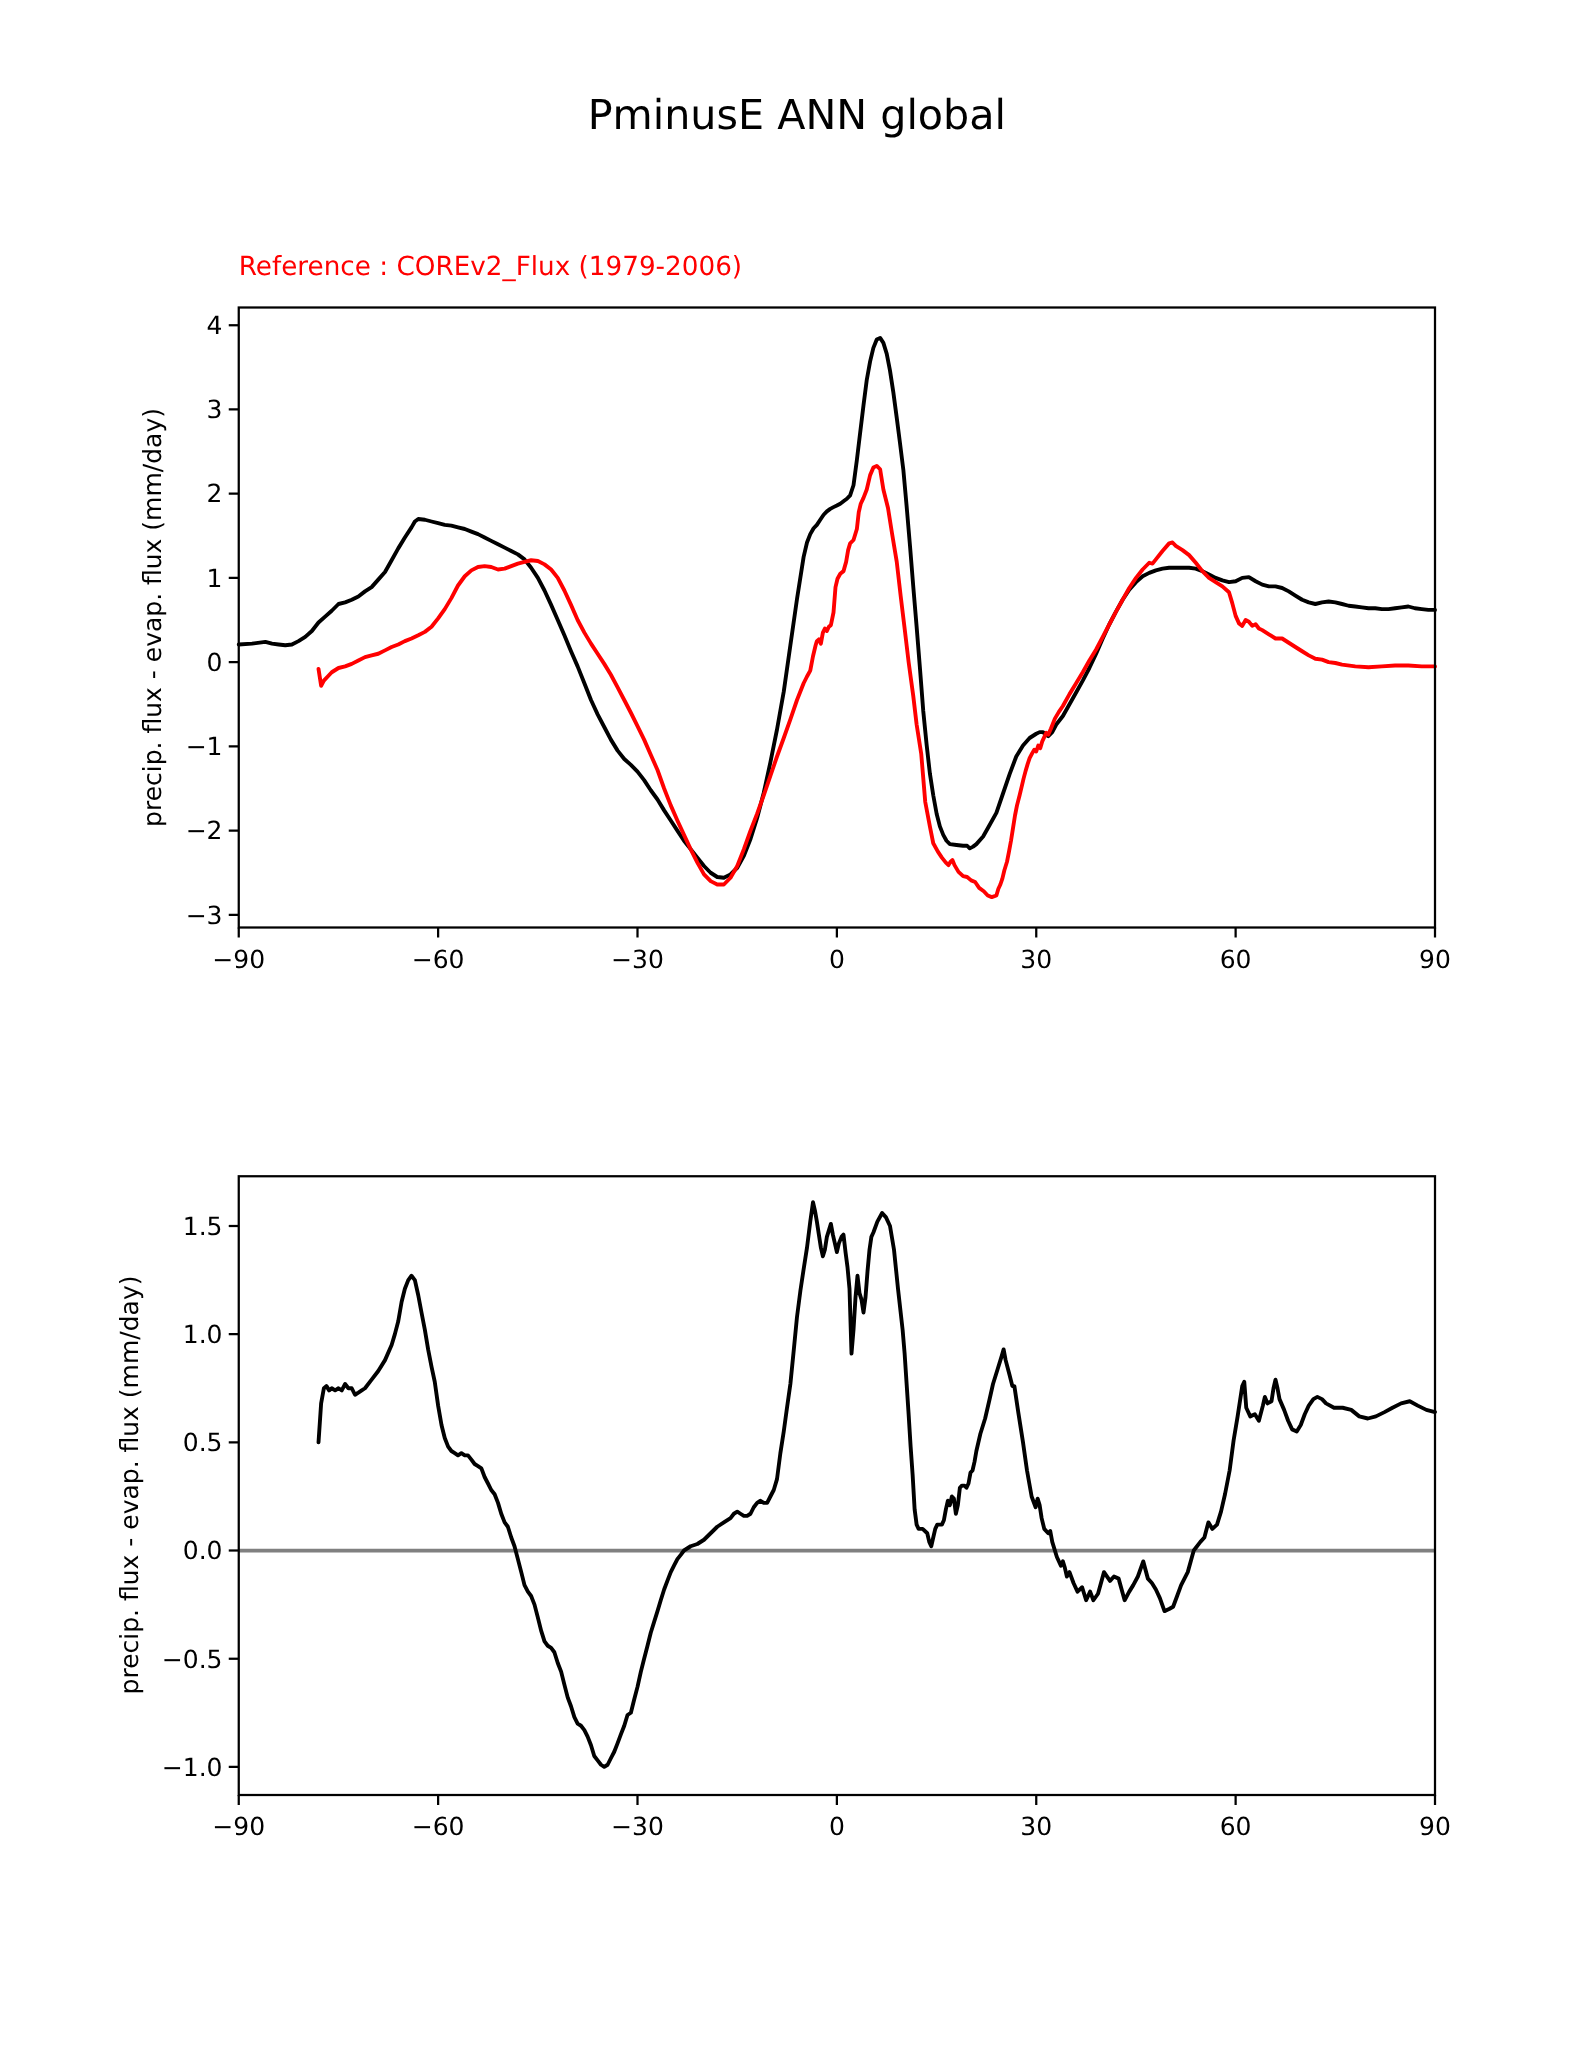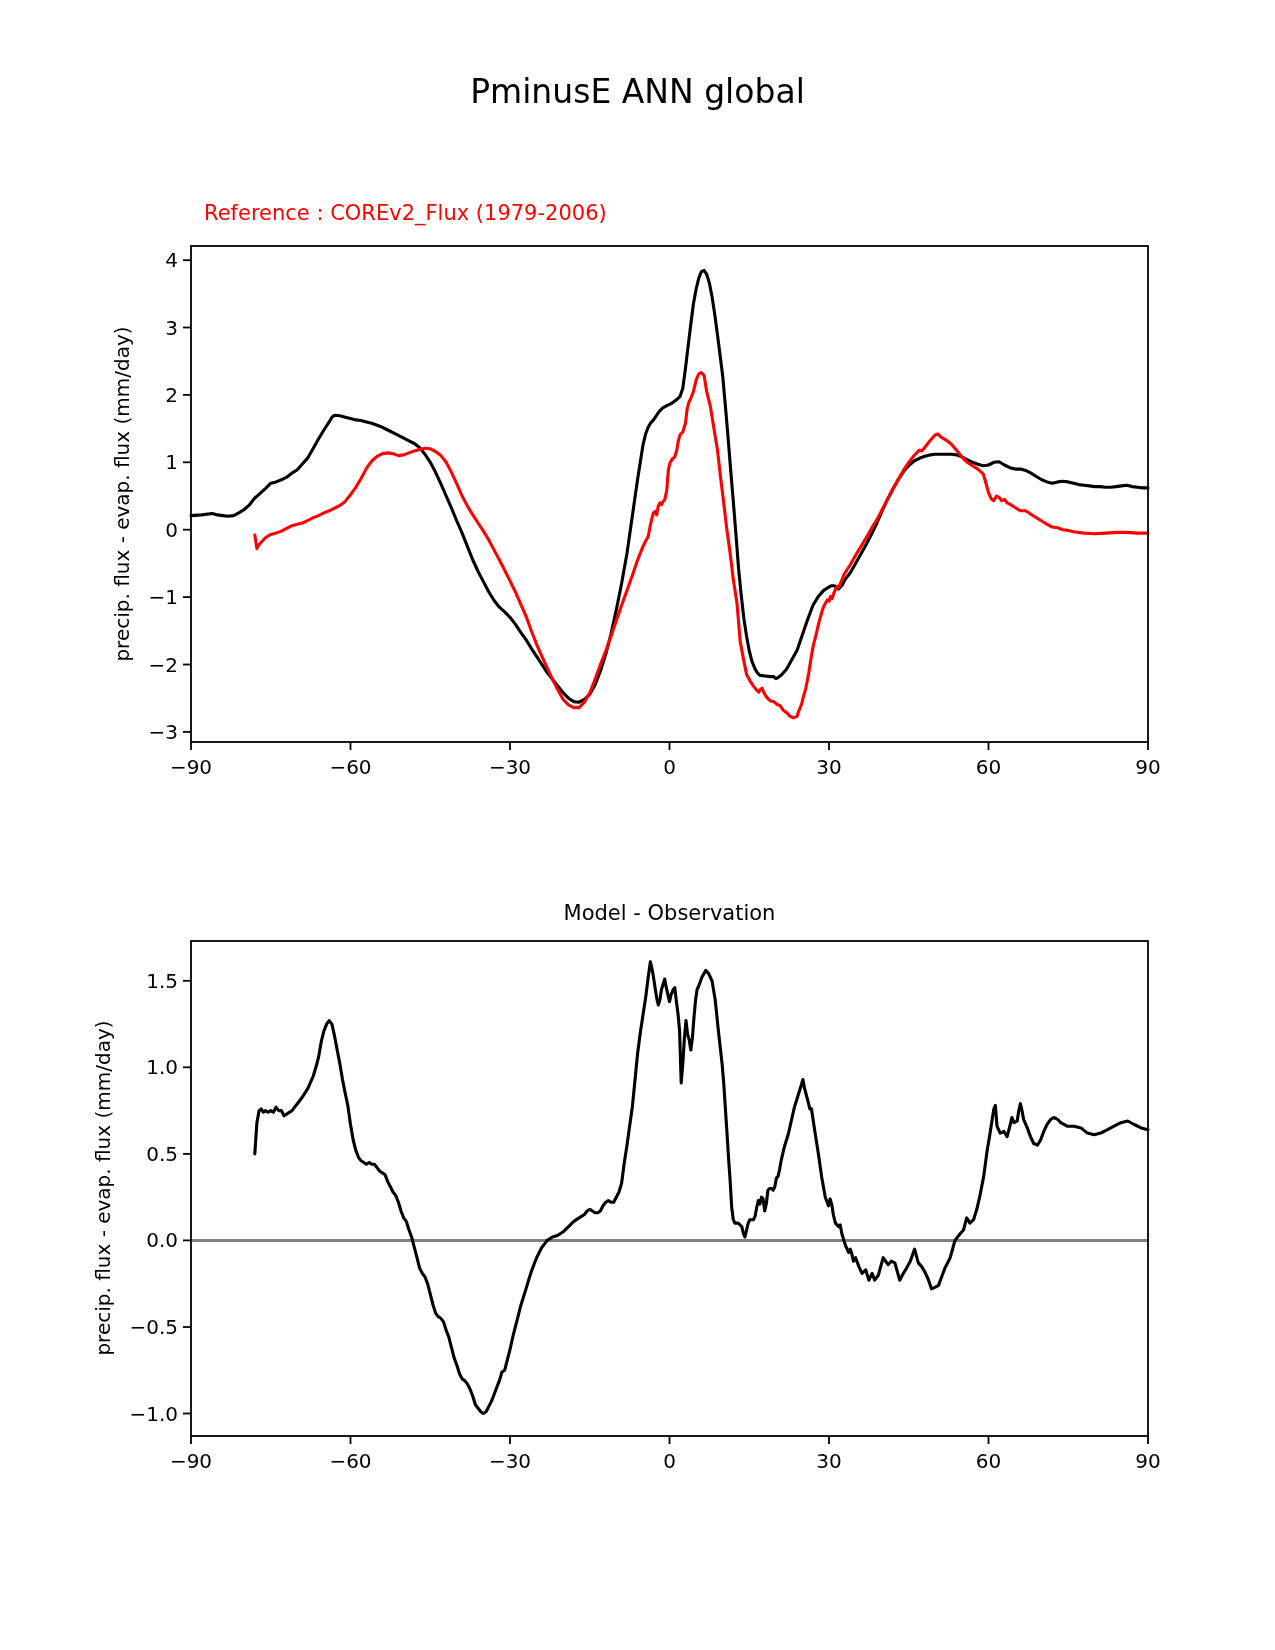--- a/index.html
+++ b/index.html
@@ -13,21 +13,21 @@
   }
   .suptitle{
     position:absolute;left:0;top:72px;width:1275px;
     text-align:center;font-size:33px;color:#000;
   }
   .test-label{
     position:absolute;left:191px;top:171px;
     font-size:21px;color:#000;white-space:nowrap;
   }
   .reference-label{
-    position:absolute;left:204px;top:201px;
+    position:absolute;left:191px;top:201px;
     font-size:21px;color:#ff0000;white-space:nowrap;
   }
   .panel2-title{
     position:absolute;left:191px;top:901px;width:957px;
     text-align:center;font-size:21px;color:#000;
   }
   .ylabel{
     position:absolute;
     font-size:20px;color:#000;white-space:nowrap;
     transform:translate(-50%,-50%) rotate(-90deg);
@@ -38,21 +38,20 @@
   svg.chart text{font-family:"DejaVu Sans", sans-serif;font-size:20px;fill:#000;}
 </style>
 </head>
 <body>
 
 <div class="figure">
   <div class="suptitle">PminusE ANN global</div>
   <div class="reference-label">Reference : COREv2_Flux (1979-2006)</div>
 
   <div class="ylabel p1">precip. flux - evap. flux (mm/day)</div>
-  <div class="panel2-title">Model - Observation</div>
   <div class="ylabel p2">precip. flux - evap. flux (mm/day)</div>
 
   <svg id="chart-svg" class="chart" width="1275" height="1650" viewBox="0 0 1275 1650">
     <g id="panel1">
         <polyline points="191.0,515.6 201.6,514.9 212.3,513.5 217.6,514.9 222.9,515.6 228.2,516.2 233.5,515.6 238.8,512.9 244.2,509.5 249.5,504.8 254.8,498.0 260.1,493.3 265.4,488.6 270.8,483.2 276.1,481.9 281.4,479.8 286.7,477.2 292.0,473.1 297.3,469.7 302.6,463.7 308.0,457.6 313.3,448.2 318.6,438.7 323.9,430.0 329.2,421.9 331.9,417.2 334.6,415.2 339.9,415.8 345.2,417.2 350.5,418.5 355.8,419.9 361.1,420.5 366.4,421.9 371.8,423.2 377.1,425.3 382.4,427.3 387.7,430.0 393.0,432.7 398.4,435.4 403.7,438.1 409.0,440.8 414.3,443.5 419.6,447.5 424.9,454.2 430.3,462.3 435.6,472.4 440.9,483.9 446.2,496.0 451.5,508.2 456.8,521.0 462.1,533.1 467.5,546.6 472.8,560.0 478.1,571.5 483.4,581.6 488.7,591.7 494.1,600.5 499.4,607.2 504.7,611.9 510.0,617.3 515.3,624.1 520.6,632.2 526.0,639.6 531.3,648.3 536.6,656.4 541.9,664.5 547.2,672.6 552.5,679.3 557.9,686.1 563.2,692.8 568.5,698.2 573.8,701.6 579.1,702.2 584.4,699.5 589.8,694.2 595.1,684.7 600.4,671.2 605.7,654.4 611.0,634.2 616.3,609.9 621.6,583.6 627.0,553.3 632.3,516.2 637.6,479.2 642.9,445.5 645.6,434.0 648.2,427.3 650.9,422.6 653.5,419.9 656.2,415.8 658.9,411.8 661.5,409.1 664.2,407.1 666.8,405.7 669.5,404.4 672.2,403.0 674.8,401.0 677.5,399.0 680.1,396.3 682.8,388.2 685.5,368.0 688.1,346.4 690.8,324.2 693.4,304.0 696.1,289.1 698.7,278.3 701.4,271.6 704.1,270.3 706.7,274.3 709.4,283.1 712.0,296.5 714.7,314.1 717.4,334.3 720.0,354.5 722.7,376.1 725.3,405.0 728.0,436.7 730.6,469.1 733.3,501.4 736.0,535.1 738.6,568.8 741.3,595.8 743.9,618.7 746.6,636.2 749.3,651.0 751.9,661.1 754.6,667.9 757.2,672.6 759.9,675.3 765.2,676.0 770.5,676.6 773.7,676.6 775.8,678.7 778.5,677.3 781.1,675.3 786.5,669.2 791.8,659.8 797.1,650.3 802.4,634.8 807.7,619.3 813.0,605.2 818.4,596.4 823.7,590.4 829.0,587.0 831.7,585.7 834.3,585.7 838.6,589.0 841.8,585.7 845.0,579.6 850.3,572.8 855.6,563.4 860.9,554.0 866.2,544.5 871.5,534.4 876.9,523.0 882.2,510.8 887.5,499.4 892.8,489.3 898.1,479.8 903.4,471.8 908.8,465.7 914.1,461.0 919.4,458.3 924.7,456.3 930.0,454.9 935.3,454.2 940.6,454.2 946.0,454.2 951.3,454.2 956.6,454.9 961.9,456.9 967.2,459.6 972.5,462.3 977.9,464.3 983.2,465.7 988.5,465.0 993.8,462.3 999.1,461.7 1004.5,465.0 1009.8,467.7 1015.1,469.1 1020.4,469.1 1025.7,470.4 1031.0,473.1 1036.3,476.5 1041.7,479.8 1047.0,481.9 1052.3,483.2 1057.6,481.9 1062.9,481.2 1068.3,481.9 1073.6,483.2 1078.9,484.6 1084.2,485.2 1089.5,485.9 1094.8,486.6 1100.2,486.6 1105.5,487.3 1110.8,487.3 1116.1,486.6 1121.4,485.9 1126.7,485.2 1132.0,486.6 1137.4,487.3 1142.7,487.9 1148.0,487.9" fill="none" stroke="#000000" stroke-width="3.1" stroke-linejoin="round" stroke-linecap="round"></polyline>
         <polyline points="254.8,535.1 256.9,548.6 259.1,544.5 262.2,541.2 265.4,537.8 270.8,534.4 276.1,533.1 281.4,531.1 286.7,528.4 292.0,525.7 297.3,524.3 302.6,523.0 308.0,520.3 313.3,517.6 318.6,515.6 323.9,512.9 329.2,510.8 334.6,508.2 339.9,505.5 345.2,501.4 350.5,494.7 355.8,487.3 361.1,478.5 366.4,468.4 371.8,461.0 377.1,456.3 382.4,453.6 387.7,452.9 393.0,453.6 398.4,455.6 403.7,454.9 409.0,452.9 414.3,450.9 419.6,449.5 424.9,448.2 430.3,448.8 435.6,451.5 440.9,455.6 446.2,462.3 451.5,472.4 456.8,483.9 462.1,496.0 467.5,506.1 472.8,514.9 478.1,523.0 483.4,531.1 488.7,539.8 494.1,549.9 499.4,560.0 504.7,570.2 510.0,580.9 515.3,591.7 520.6,603.8 526.0,616.0 531.3,630.8 536.6,644.3 541.9,656.4 547.2,667.9 552.5,679.3 557.9,690.1 563.2,699.5 568.5,704.9 573.8,707.6 579.1,707.6 584.4,702.2 589.8,692.8 595.1,679.3 600.4,664.5 605.7,651.0 611.0,636.2 616.3,620.7 621.6,605.2 627.0,590.4 632.3,575.5 637.6,560.0 642.9,546.6 645.6,541.2 648.2,536.5 650.4,525.0 652.5,516.2 653.5,512.9 655.1,511.5 656.7,514.9 658.3,506.1 659.9,502.8 661.5,504.8 663.1,501.4 664.7,500.1 666.8,490.0 668.4,469.7 670.0,463.0 672.2,459.0 674.8,456.9 676.9,449.5 678.5,440.1 680.1,434.7 682.8,432.0 685.5,423.2 687.0,409.8 688.6,403.0 690.8,398.3 693.4,391.6 696.1,380.1 698.7,374.0 701.4,372.7 704.1,375.4 706.7,391.6 710.4,406.4 713.6,426.6 717.4,449.5 720.5,476.5 723.7,502.8 726.9,529.7 730.6,556.7 733.3,579.6 737.0,603.2 740.2,641.6 743.9,661.1 746.6,674.6 750.3,681.3 753.5,686.1 756.7,690.1 758.8,692.1 760.4,689.4 762.0,688.1 763.6,692.1 766.8,697.5 770.5,700.9 773.7,701.6 776.9,704.3 780.1,705.6 783.3,710.3 787.0,713.0 790.2,716.4 793.4,717.7 797.1,716.4 798.7,711.0 800.3,707.6 801.9,702.9 803.5,696.2 805.6,689.4 807.2,681.3 808.8,672.6 810.4,662.5 812.0,652.4 813.6,644.3 815.7,636.2 817.3,629.5 818.9,622.7 820.5,616.7 822.1,611.3 823.7,606.5 825.8,602.5 827.4,599.8 829.0,601.2 830.6,596.4 832.2,598.5 833.8,593.1 837.0,586.3 838.6,587.7 840.7,583.0 843.9,574.9 847.1,569.5 850.3,564.8 855.6,555.3 860.9,546.6 866.2,537.8 871.5,528.4 876.9,519.6 882.2,509.5 887.5,499.4 892.8,489.3 898.1,479.8 903.4,470.4 908.8,462.3 914.1,455.6 919.4,450.2 922.0,450.9 924.7,447.5 930.0,440.8 935.3,434.7 938.0,434.0 940.6,436.7 946.0,440.1 951.3,444.1 956.6,450.2 961.9,456.9 967.2,462.3 972.5,465.7 977.9,469.1 983.2,473.8 985.8,482.5 988.5,492.7 991.2,498.7 993.8,500.7 996.5,496.0 999.1,497.4 1001.8,500.7 1004.5,499.4 1007.1,502.8 1009.8,504.1 1015.1,507.5 1020.4,510.8 1025.7,510.8 1031.0,514.2 1036.3,517.6 1041.7,521.0 1047.0,524.3 1052.3,527.0 1057.6,527.7 1062.9,529.7 1068.3,530.4 1073.6,531.7 1084.2,533.1 1094.8,533.8 1105.5,533.1 1116.1,532.4 1126.7,532.4 1137.4,533.1 1148.0,533.1" fill="none" stroke="#ff0000" stroke-width="3.1" stroke-linejoin="round" stroke-linecap="round"></polyline>
         <rect x="191" y="246" width="957" height="496" fill="none" stroke="#000000" stroke-width="1.8"></rect>
         <line x1="191.0" x2="191.0" y1="742" y2="750" stroke="#000" stroke-width="1.8"></line>
         <text x="191.0" y="774" text-anchor="middle">−90</text>
         <line x1="350.5" x2="350.5" y1="742" y2="750" stroke="#000" stroke-width="1.8"></line>

